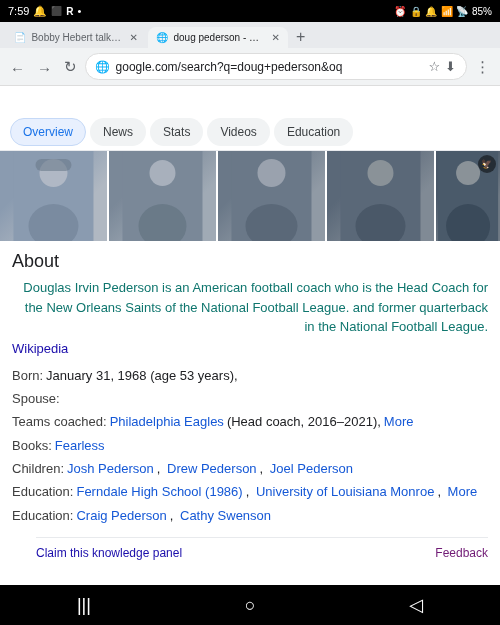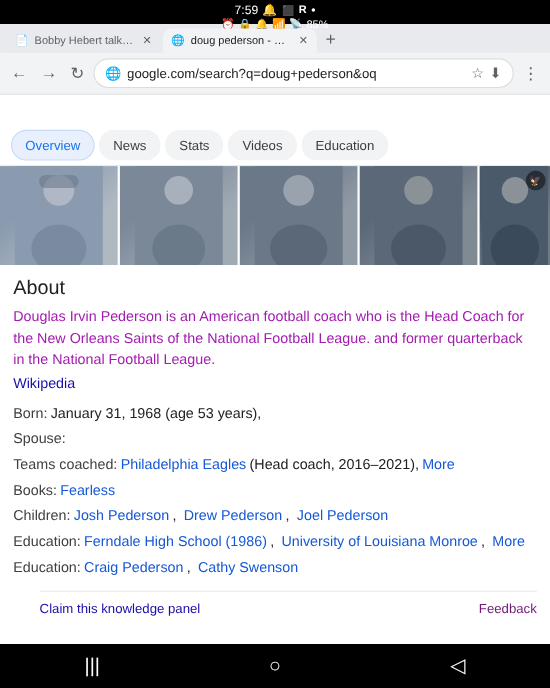--- a/index.html
+++ b/index.html
@@ -16,21 +16,20 @@
     
     .status-bar {
       background: #000;
       color: #fff;
       font-size: 11px;
       padding: 3px 8px;
       display: flex;
       justify-content: space-between;
       align-items: center;
       height: 22px;
-      flex-direction: column;
     }
     .status-left { display: flex; align-items: center; gap: 4px; }
     .status-right { display: flex; align-items: center; gap: 3px; font-size: 10px; }
 
     
     .browser-chrome {
       background: #f1f3f4;
       border-bottom: 1px solid #ddd;
     }
 
@@ -165,23 +164,24 @@
 
     .about-section {}
     .about-title {
       font-size: 18px;
       font-weight: 400;
       margin-bottom: 6px;
       color: #202124;
     }
     .about-description {
       font-size: 13px;
-      color: #a21caf;
+      color: #0f766e;
       line-height: 1.5;
       margin-bottom: 4px;
+      text-align: right;
     }
     .link {
       color: #1a0dab;
       text-decoration: none;
       cursor: pointer;
     }
 
     .info-table {
       margin-top: 8px;
       font-size: 13px;

